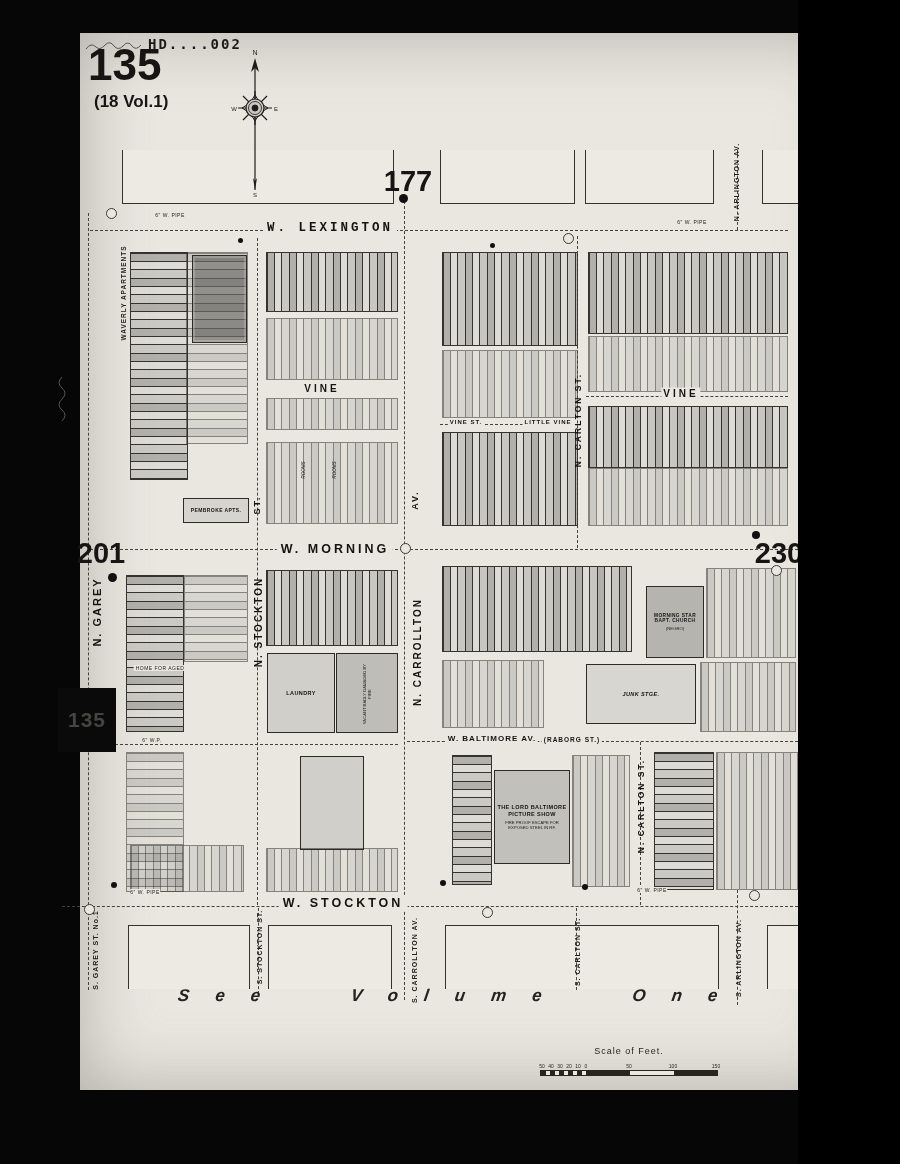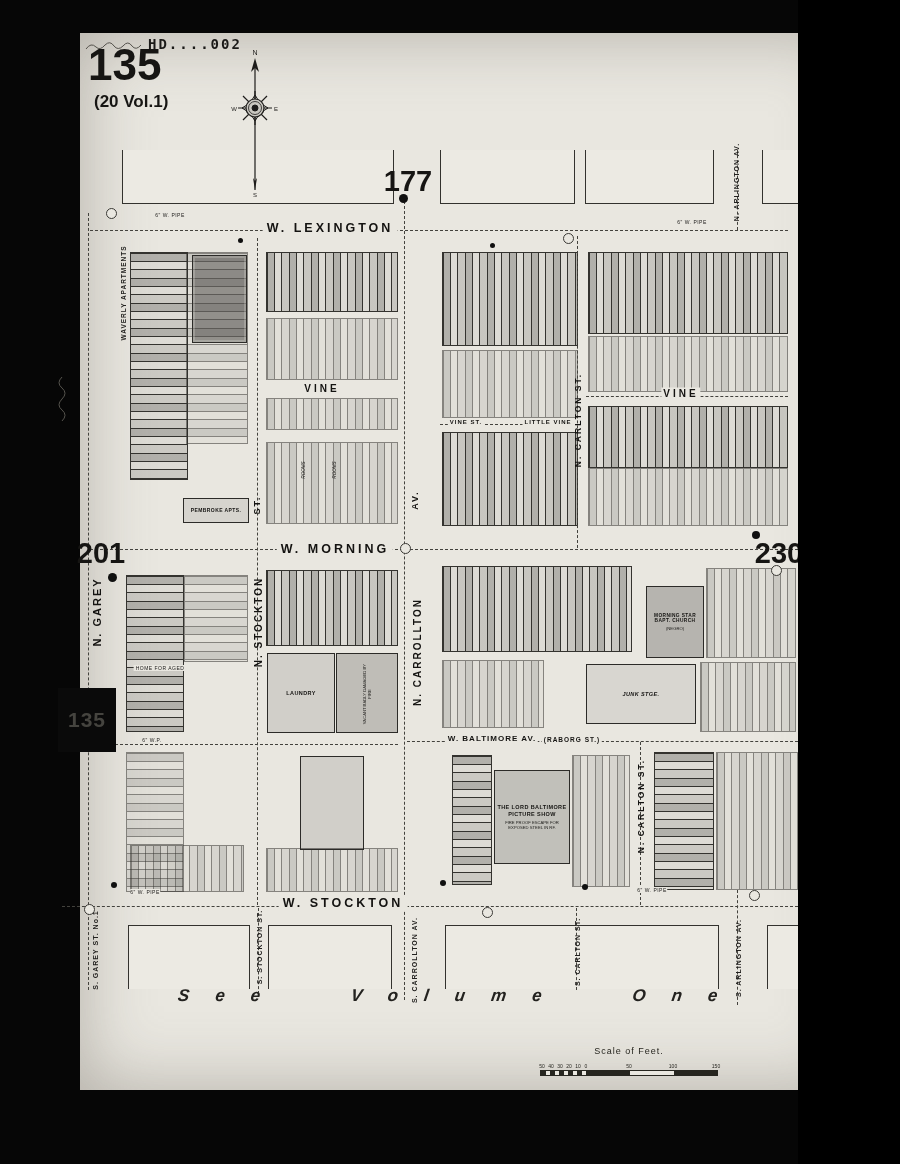--- a/index.html
+++ b/index.html
@@ -66,21 +66,21 @@
 
 <div id="page">
 
   <div id="sheet"></div>
   <div id="edge"></div>
   <div class="bindmark" style="left:821px;top:136px;"></div>
   <div class="bindmark" style="left:819px;top:380px;"></div>
   <div class="bindmark" style="left:817px;top:726px;"></div>
 
   <div class="abs plate" style="left:88px;top:40px;font-size:44px;z-index:30;">135</div>
-  <div class="abs plate" style="left:94px;top:92px;font-size:17px;z-index:30;">(20 Vol.1)</div>
+  <div class="abs plate" style="left:94px;top:92px;font-size:17px;z-index:30;">(18 Vol.1)</div>
   <div id="stamp">HD....002</div>
   <svg class="squiggle" style="left:84px;top:40px;" width="60" height="14">
     <path d="M2 9 q5 -7 10 -2 q4 4 9 -2 q5 -5 9 1 q4 5 9 0 q5 -6 9 0 q4 5 9 -1" stroke="#55534d" stroke-width="1" fill="none"></path>
   </svg>
   <svg class="squiggle" style="left:55px;top:375px;" width="14" height="55">
     <path d="M7 2 q-6 6 0 11 q6 5 0 11 q-6 6 0 11 q6 5 0 11" stroke="#55534d" stroke-width="1" fill="none"></path>
   </svg>
 
   <svg class="abs" style="left:229px;top:46px;z-index:30;" width="52" height="152" viewBox="0 0 52 152">
     <line x1="26" y1="18" x2="26" y2="144" stroke="#1d1c1a" stroke-width="1.2"></line>
@@ -204,21 +204,21 @@
   <div class="hh" style="left:452px;top:755px;width:38px;height:128px;"></div>
   <div class="bldg" style="left:494px;top:770px;width:74px;height:92px;background:rgba(0,0,0,.17);">
     <div class="bl">THE LORD BALTIMORE</div>
     <div class="bl">PICTURE SHOW</div>
     <div class="bn" style="width:64px;">FIRE PROOF ESCAPE FOR EXPOSED STEEL IN RF.</div>
   </div>
   <div class="hv light" style="left:572px;top:755px;width:56px;height:130px;"></div>
   <div class="hh" style="left:654px;top:752px;width:58px;height:136px;"></div>
   <div class="hv light" style="left:716px;top:752px;width:80px;height:136px;"></div>
 
-  <div class="c street" style="left:330px;top:228px;">W. LEXINGTON</div>
+  <div class="c street" style="left:330px;top:228px;font-family:Liberation Mono, monospace;">W. LEXINGTON</div>
   <div class="c street" style="left:335px;top:549px;">W. MORNING</div>
   <div class="c street" style="left:343px;top:903px;">W. STOCKTON</div>
   <div class="c street-sm" style="left:492px;top:738px;">W. BALTIMORE AV.</div>
   <div class="c street-sm" style="left:572px;top:739px;font-size:6.5px;">(RABORG ST.)</div>
   <div class="c street-sm" style="left:322px;top:388px;font-size:10px;letter-spacing:3px;">VINE</div>
   <div class="c street-sm" style="left:466px;top:422px;font-size:6px;">VINE ST.</div>
   <div class="c street-sm" style="left:548px;top:422px;font-size:6px;">LITTLE VINE</div>
   <div class="c street-sm" style="left:681px;top:393px;font-size:10px;letter-spacing:3px;">VINE</div>
 
   <div class="cv vstreet" style="left:97px;top:612px;font-size:11px;">N. GAREY</div>

